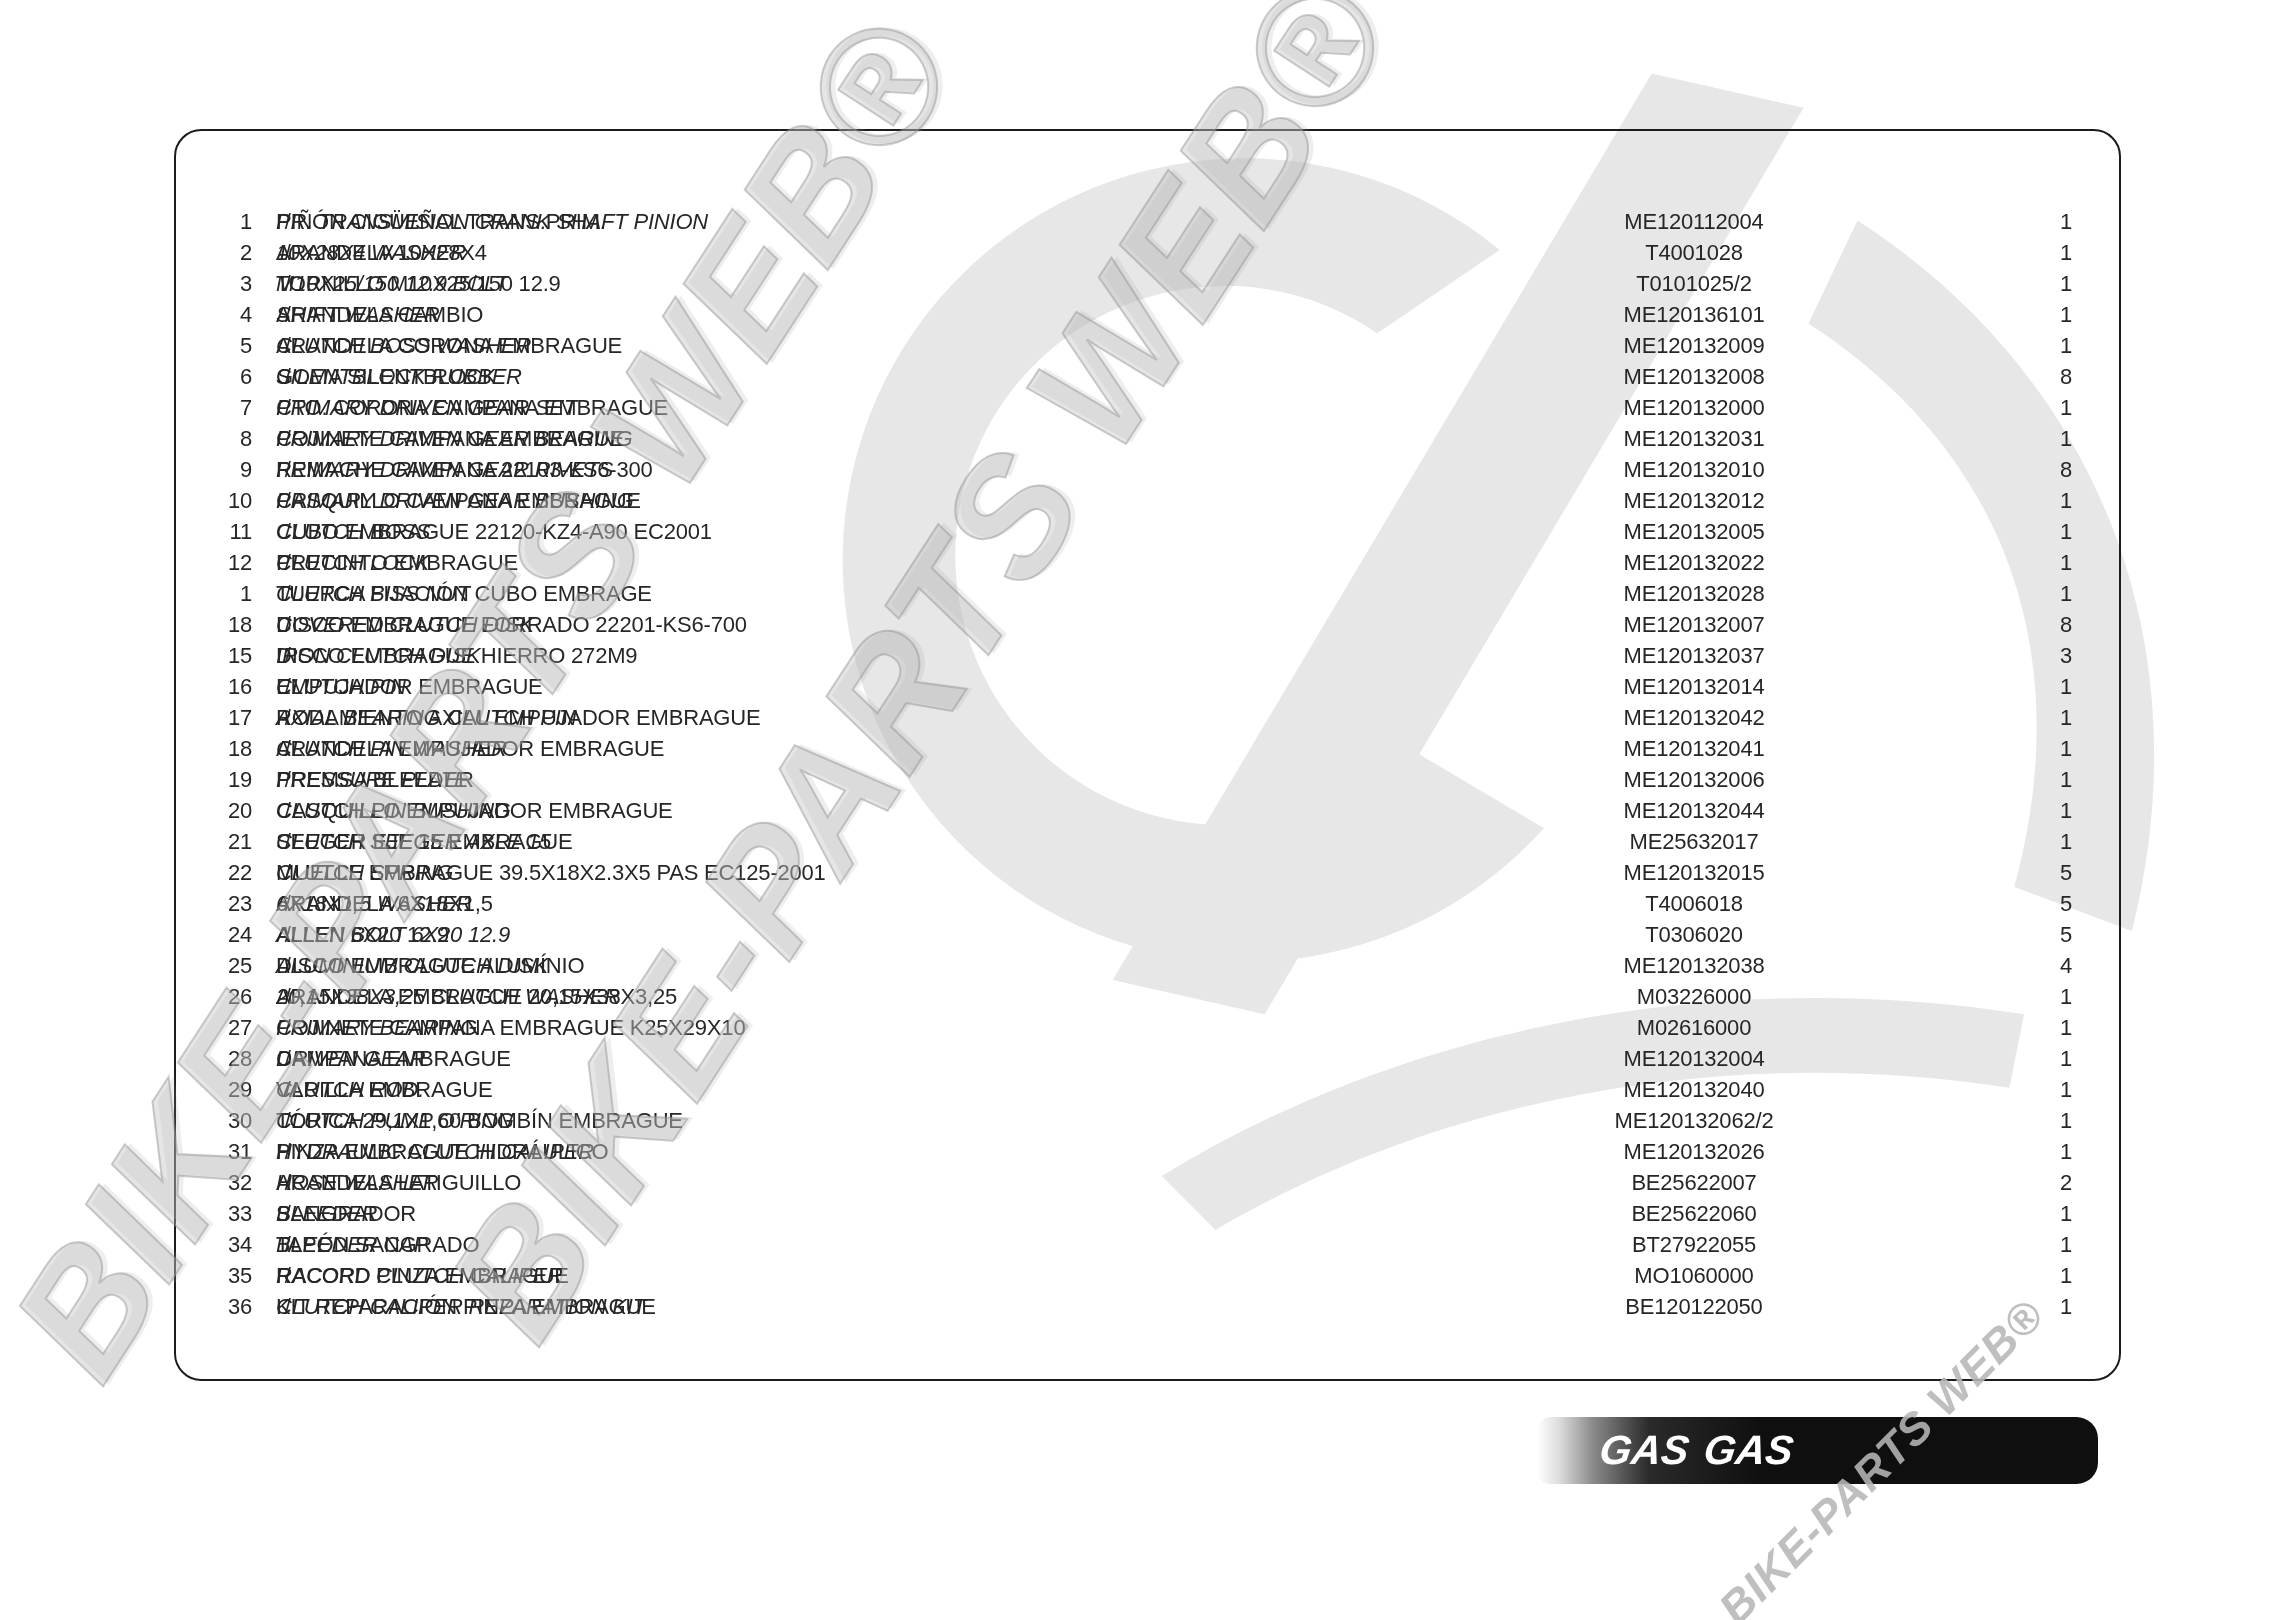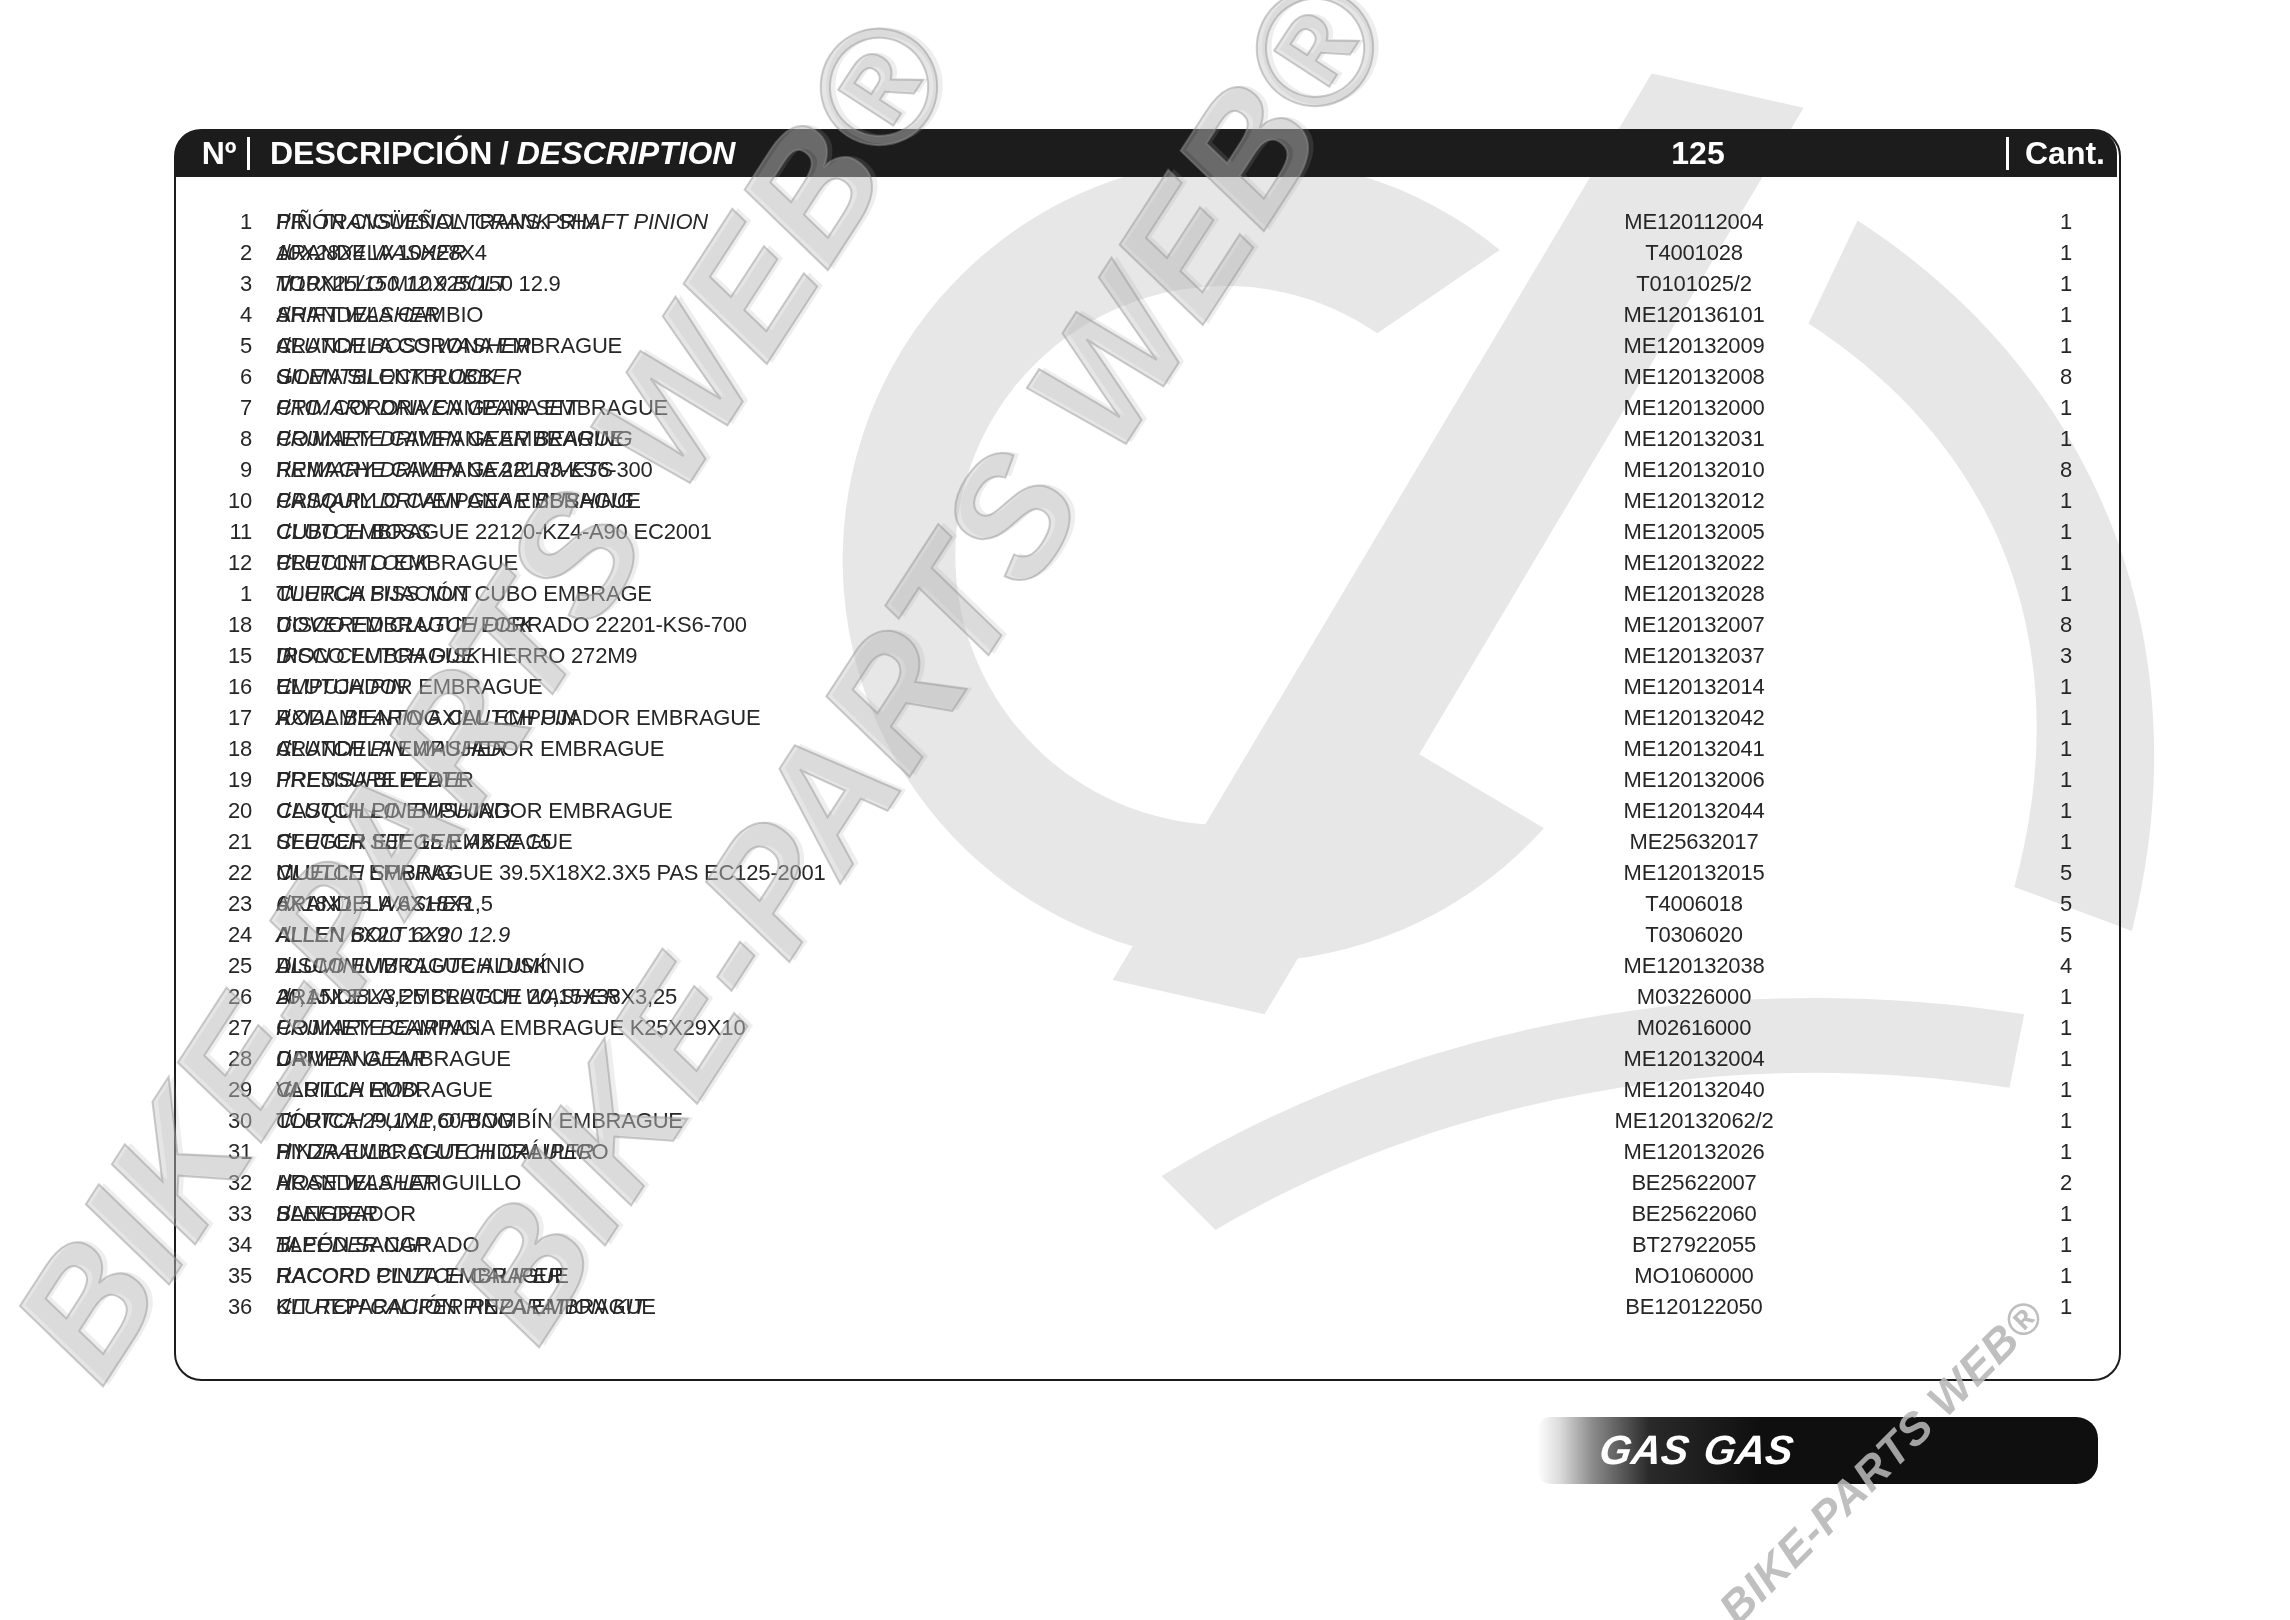--- a/index.html
+++ b/index.html
@@ -83,30 +83,20 @@
       <path d="M 1685 75 L 1135 1000 L 1290 1035 L 1840 110 Z"></path>
       <path d="M 1895 225 C 2135 380 2250 650 2175 950 L 2055 905 C 2120 665 2045 460 1845 330 Z"></path>
       <path d="M 1240 1255 C 1470 1120 1760 1065 2050 1110 L 2065 1035 C 1745 985 1430 1050 1185 1200 Z"></path>
     </g>
   </svg>
 
   <div class="wm wm-large wm-main">BIKE-PARTS WEB®</div>
   <div class="wm wm-large wm-second">BIKE-PARTS WEB®</div>
 
   <div class="table-box">
-    <div class="thead">
-      <span class="h-num">Nº</span>
-      <span class="h-divider h-div1"></span>
-      <span class="h-desc">
-        <span class="h-es">DESCRIPCIÓN</span><span class="h-sep">/</span><span class="h-en">DESCRIPTION</span>
-      </span>
-      <span class="h-model">125</span>
-      <span class="h-divider h-div2"></span>
-      <span class="h-qty">Cant.</span>
-    </div>
     <div class="tbody">
   <div class="row">
     <span class="c-num">1</span>
     <span class="c-desc">
             <span class="d-es">PIÑÓN CIGÜEÑAL TRANS.PRIM.</span>
             <span class="d-sep">/</span>
             <span class="d-en">PR. TRANSMISION CRANK SHAFT PINION</span>
           </span>
     <span class="c-part">ME120112004</span>
     <span class="c-qty">1</span>

